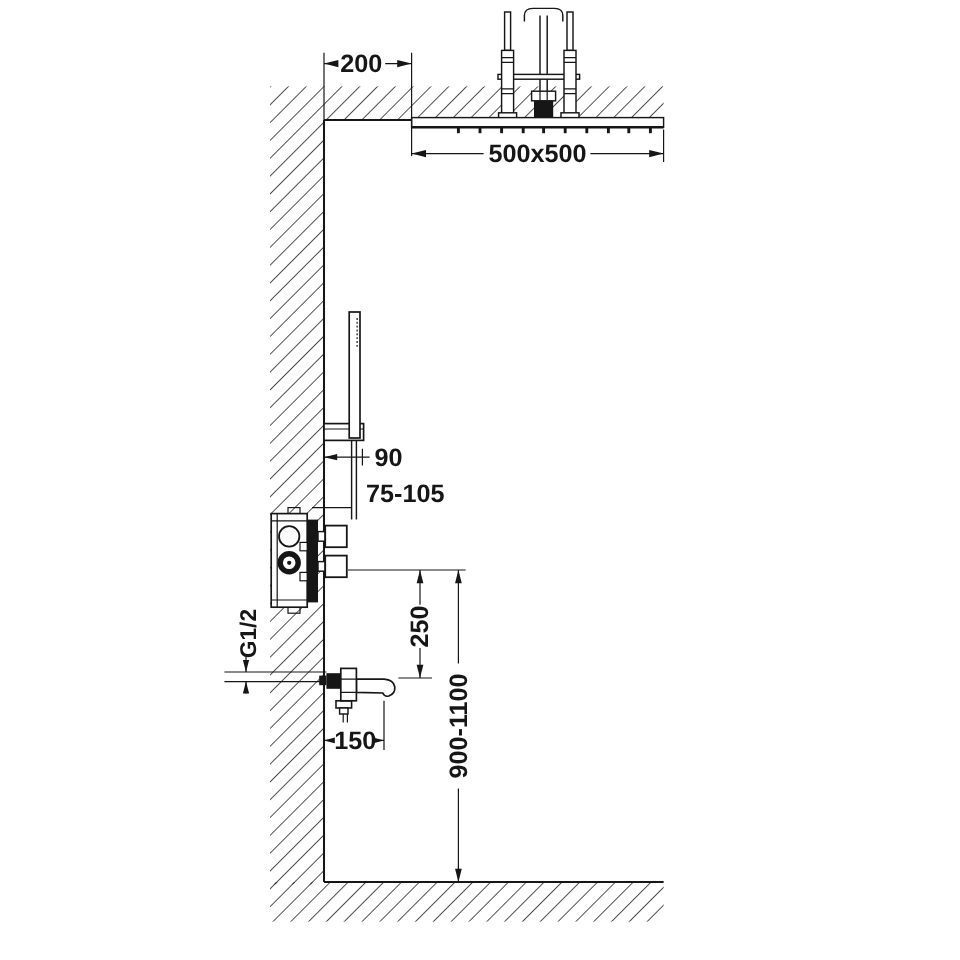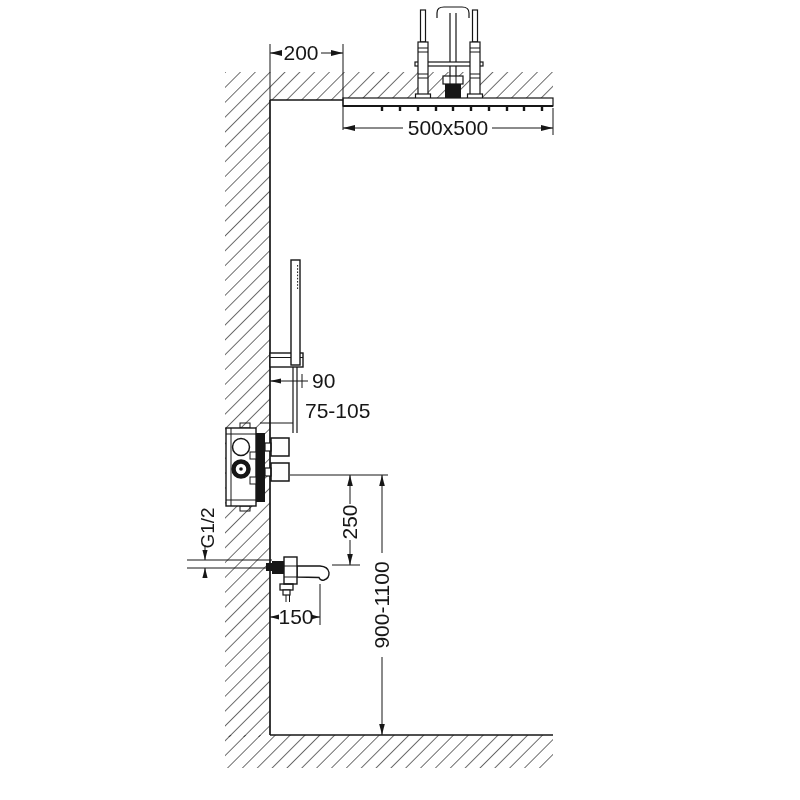--- a/index.html
+++ b/index.html
@@ -1,16 +1,16 @@
 <!DOCTYPE html>
 <html><head>
 <meta charset="utf-8">
 <style>
   html,body{margin:0;padding:0;background:#ffffff;}
-  .stage{position:relative;width:800px;height:800px;background:#ffffff;overflow:hidden;}
+  .stage{position:relative;width:800px;height:800px;background:#ffffff;overflow:hidden;font-weight:bold;}
   svg{display:block;}
   svg text{font-family:"Liberation Sans",sans-serif;fill:#161616;}
   .dim-label{font-size:21px;}
   .dim-label-small{font-size:19px;}
   .ln{stroke:#161616;fill:none;}
   .w1{stroke-width:1;}
   .w12{stroke-width:1.2;}
   .w14{stroke-width:1.4;}
   .w16{stroke-width:1.7;}
   .fillwhite{fill:#ffffff;}

